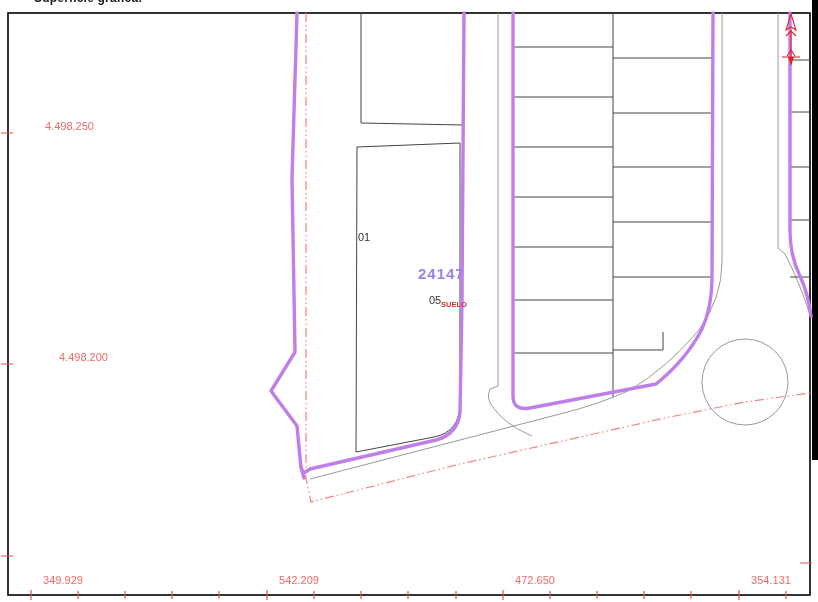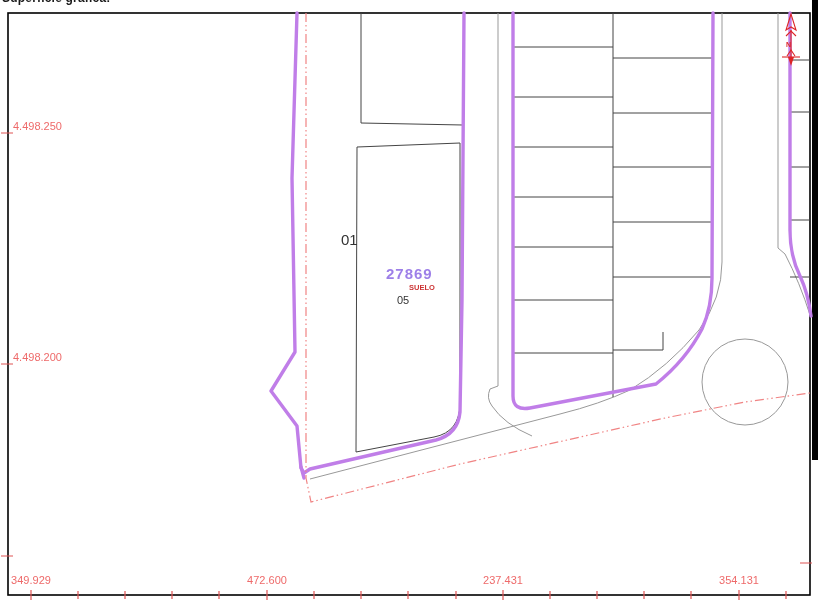--- a/index.html
+++ b/index.html
@@ -1,27 +1,27 @@
 <!DOCTYPE html>
 <html style="--purple: #c07ee8; --num-purple: #9d7fe8; --green: #cdf3cd; --axis-red: #ee6a6a; --tick-red: #e05555; --dash-red: #f08484; --north-red: #dd2525; --line-gray: #999999; --line-dark: #454545;"><head>
 <meta charset="utf-8">
 <style>
   html,body{margin:0;padding:0;background:#fff;}
   #canvas{
     position:relative;width:818px;height:602px;overflow:hidden;
     font-family:"Liberation Sans", sans-serif;background:#fff;
   }
   #mapsvg{position:absolute;left:0;top:0;}
-  .lbl{position:absolute;white-space:nowrap;}
+  .lbl{position:absolute;white-space:nowrap;margin-left:32px;}
   .clipped-head{left:2px;top:-9px;font-size:12px;font-weight:bold;color:#1a1a1a;letter-spacing:.2px;}
   .axis-x{top:574px;font-size:11px;color:var(--axis-red);transform:translateX(-50%);}
   .axis-y{font-size:11px;color:var(--axis-red);}
-  .code-01{left:341px;top:231px;font-size:15px;color:#333;}
+  .code-01{left:326px;top:231px;font-size:11px;color:#333;}
   .parcel-num{left:386px;top:265px;font-size:15px;font-weight:bold;color:var(--num-purple);letter-spacing:1px;}
-  .suelo{left:409px;top:283px;font-size:7.5px;color:#cc3333;font-weight:bold;}
+  .suelo{left:409px;top:300px;font-size:7.5px;color:#cc3333;font-weight:bold;}
   .code-08{left:397px;top:294px;font-size:11px;color:#333;}
   .gray{stroke:var(--line-gray);stroke-width:1;fill:none;}
   .dark{stroke:var(--line-dark);stroke-width:1;fill:none;}
   .purple{stroke:var(--purple);stroke-width:3.4;fill:none;stroke-linecap:round;stroke-linejoin:round;}
   .reddash{stroke:var(--dash-red);stroke-width:1.2;fill:none;stroke-dasharray:9 3 1.5 3 1.5 3;}
   .redtick{stroke:var(--tick-red);stroke-width:1.2;}
   .frame{stroke:#000;stroke-width:1.6;fill:none;}
   .north{stroke:var(--north-red);stroke-width:1.1;fill:none;}
   .northfill{fill:var(--north-red);stroke:none;}
   .north-n{position:absolute;left:786px;top:41px;font-size:7px;font-weight:bold;color:var(--north-red);}
@@ -73,26 +73,26 @@
       <path class="north" d="M787,56 L791,50 L795,56"></path>
       <line class="north" x1="791" y1="30" x2="791" y2="57"></line>
       <line class="north" x1="782" y1="57" x2="800" y2="57"></line>
       <path class="northfill" d="M788,57 L794,57 L791,66 Z"></path>
     </g>
   </svg>
 
   <div class="lbl clipped-head">Superficie gráfica:</div>
 
   <div class="lbl axis-y" style="left:13px;top:120px">4.498.250</div>
-  <div class="lbl axis-y" style="left:13px;top:351px">4.498.200</div>
+  <div class="lbl axis-y" style="left:27px;top:351px">4.498.200</div>
 
   <div class="lbl axis-x" style="left:31px">349.929</div>
-  <div class="lbl axis-x" style="left:267px">472.600</div>
-  <div class="lbl axis-x" style="left:503px">237.431</div>
+  <div class="lbl axis-x" style="left:267px">542.209</div>
+  <div class="lbl axis-x" style="left:503px">472.650</div>
   <div class="lbl axis-x" style="left:739px">354.131</div>
 
   <div class="lbl code-01">01</div>
-  <div class="lbl parcel-num">27869</div>
+  <div class="lbl parcel-num">24147</div>
   <div class="lbl suelo">SUELO</div>
   <div class="lbl code-08">05</div>
 
   <div class="north-n lbl">N</div>
 </div>
 
 </body></html>

